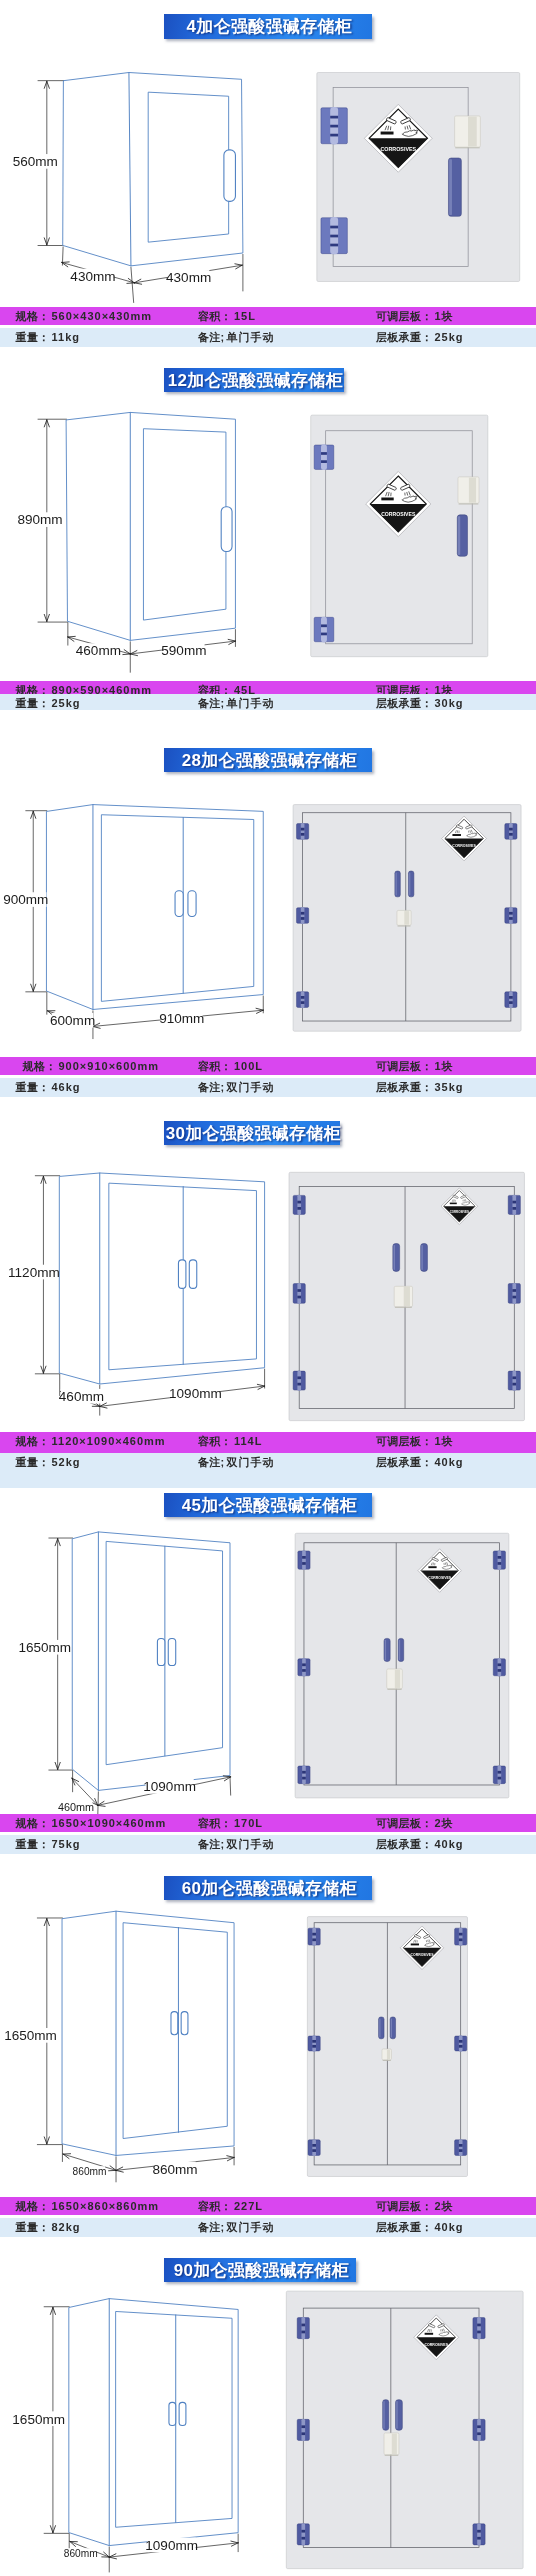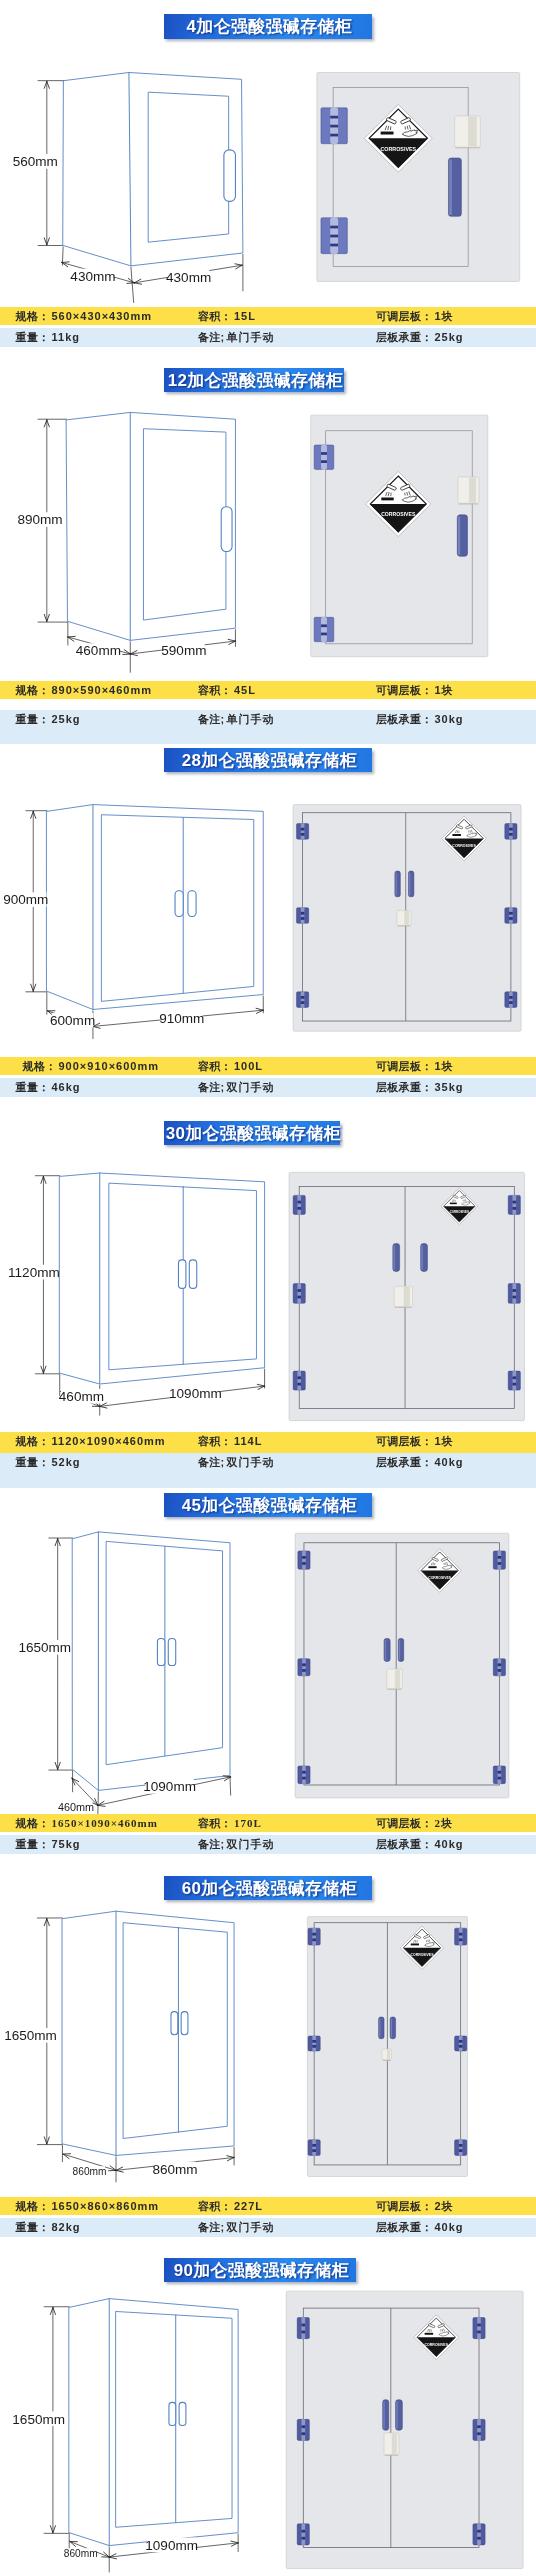--- a/index.html
+++ b/index.html
@@ -7,21 +7,21 @@
   #page{position:relative;width:536px;height:2576px;background:#ffffff;overflow:hidden;}
   .banner{position:absolute;width:208px;height:24.4px;
     background:linear-gradient(103deg,#1b50c0 0%,#2168da 18%,#2b89f0 62%,#2176e2 100%);
     box-shadow:2px 2.7px 2.7px rgba(90,100,125,0.5);
     display:flex;align-items:center;justify-content:center;}
   .banner-text{color:#ffffff;font-weight:bold;font-size:17px;letter-spacing:0.3px;
     padding-left:2.7px;white-space:nowrap;
     text-shadow:1.4px 1.4px 2px rgba(10,25,90,0.65);}
   .drawing-svg,.photo-svg{position:absolute;left:0;top:0;}
   .spec-row{position:absolute;left:0;width:536px;height:18.3px;}
-  .spec-row.row1{background:#fde047;}
+  .spec-row.row1{background:#d946ef;}
   .spec-row.row2{background:#dcebf8;}
   .spec-cell{position:absolute;top:0;height:18.3px;line-height:18.3px;white-space:nowrap;
     font-size:11px;font-weight:bold;color:#2b2b2b;}
   .spec-cell .l{letter-spacing:0.3px;}
   .spec-cell .v{letter-spacing:1px;margin-left:2px;}
 </style>
 </head>
 <body>
 
 <div id="page">
@@ -198,21 +198,21 @@
             </g>
           </g>
         </g>
       </svg>
   <div class="spec-table">
         <div class="spec-row row1" style="top: 681px; height: 18.3px;">
           <span class="spec-cell" style="left: 15.6px;"><span class="l">规格：</span><span class="v">890×590×460mm</span></span>
           <span class="spec-cell" style="left: 198px;"><span class="l">容积：</span><span class="v">45L</span></span>
           <span class="spec-cell" style="left: 376px;"><span class="l">可调层板：</span><span class="v">1块</span></span>
         </div>
-        <div class="spec-row row2" style="top: 710px; height: 34px;">
+        <div class="spec-row row2" style="top: 694px; height: 16px;">
           <span class="spec-cell" style="left: 15.6px;"><span class="l">重量：</span><span class="v">25kg</span></span>
           <span class="spec-cell" style="left: 198px;"><span class="l">备注;</span><span class="v">单门手动</span></span>
           <span class="spec-cell" style="left: 376px;"><span class="l">层板承重：</span><span class="v">30kg</span></span>
         </div>
       </div>
     </section>
 
   <section class="product-section">
     <div class="banner" style="left: 164px; top: 748px; width: 208px; height: 24.4px;">
       <span class="banner-text">28加仑强酸强碱存储柜</span>
@@ -565,21 +565,21 @@
               <path d="M -14 -18.5 l -1.5 6.5 M -11 -17.5 l -0.5 5.5 M -17 -18.5 l -2.5 6.5" stroke="#151515" stroke-width="1" fill="none"></path>
               <rect x="-26" y="-10" width="19" height="4.4" fill="#151515"></rect>
               <rect x="3.5" y="-28" width="14.5" height="4.6" rx="1.4" transform="rotate(-24 10.5 -25.7)" fill="#ffffff" stroke="#151515" stroke-width="1.1"></rect>
               <path d="M 13 -18.5 l 1.5 5.5 M 16 -19.5 l 2.5 6.5 M 10 -17.5 l 0.5 4.5" stroke="#151515" stroke-width="1" fill="none"></path>
               <path d="M 6 -6 q 3 -4 8 -3.5 l 2.5 -1.5 q 2.5 -1 2 0.5 l 4 -1.5 q 2.5 -1 1.8 0.8 l 3.2 -0.8 q 2.4 0 0.8 1.6 l -2.4 1.6 q 3.2 0 1.6 1.6 l -6.4 3.2 q -6.4 2.4 -11.2 0 q -4 -1.6 -3.9 -2.5 z" fill="#ffffff" stroke="#151515" stroke-width="1"></path>
             </g>
           </g>
         </g>
       </svg>
   <div class="spec-table">
-        <div class="spec-row row1" style="top: 1814px; height: 18.3px; font-family: Liberation Serif, serif;">
+        <div class="spec-row row1" style="top: 1814px; height: 18.3px;">
           <span class="spec-cell" style="left: 15.6px;"><span class="l">规格：</span><span class="v">1650×1090×460mm</span></span>
           <span class="spec-cell" style="left: 198px;"><span class="l">容积：</span><span class="v">170L</span></span>
           <span class="spec-cell" style="left: 376px;"><span class="l">可调层板：</span><span class="v">2块</span></span>
         </div>
         <div class="spec-row row2" style="top: 1835px; height: 19px;">
           <span class="spec-cell" style="left: 15.6px;"><span class="l">重量：</span><span class="v">75kg</span></span>
           <span class="spec-cell" style="left: 198px;"><span class="l">备注;</span><span class="v">双门手动</span></span>
           <span class="spec-cell" style="left: 376px;"><span class="l">层板承重：</span><span class="v">40kg</span></span>
         </div>
       </div>

